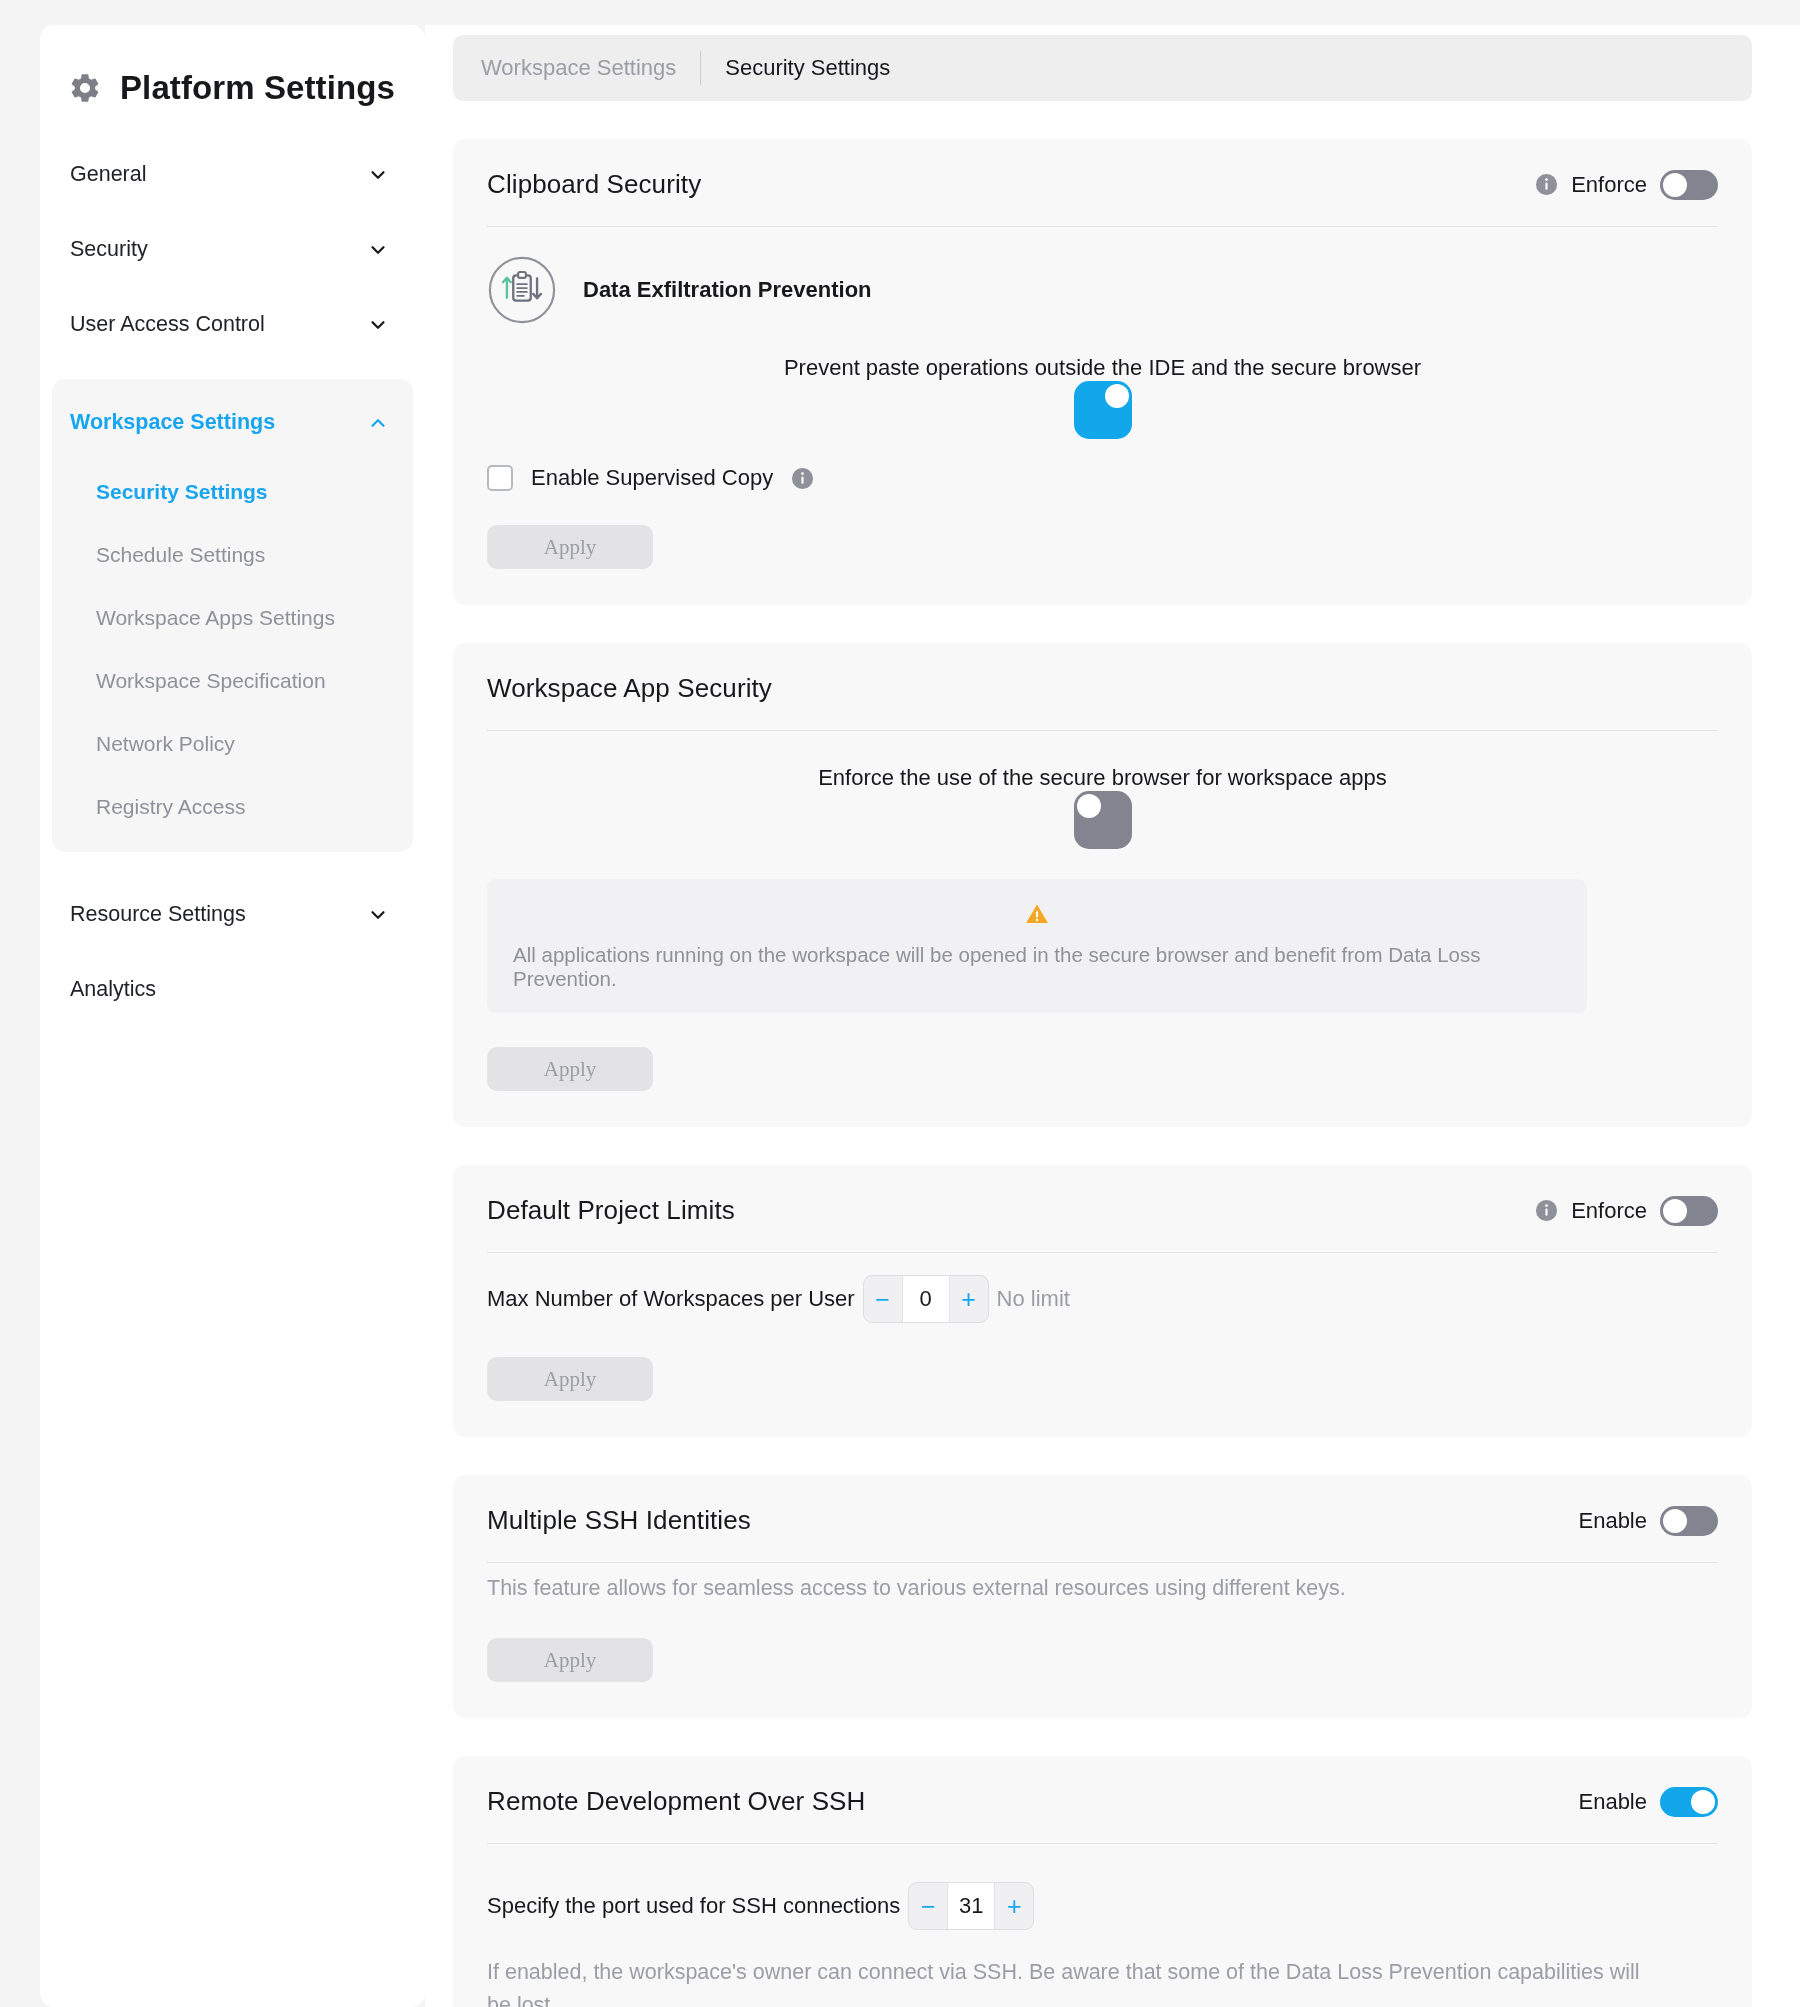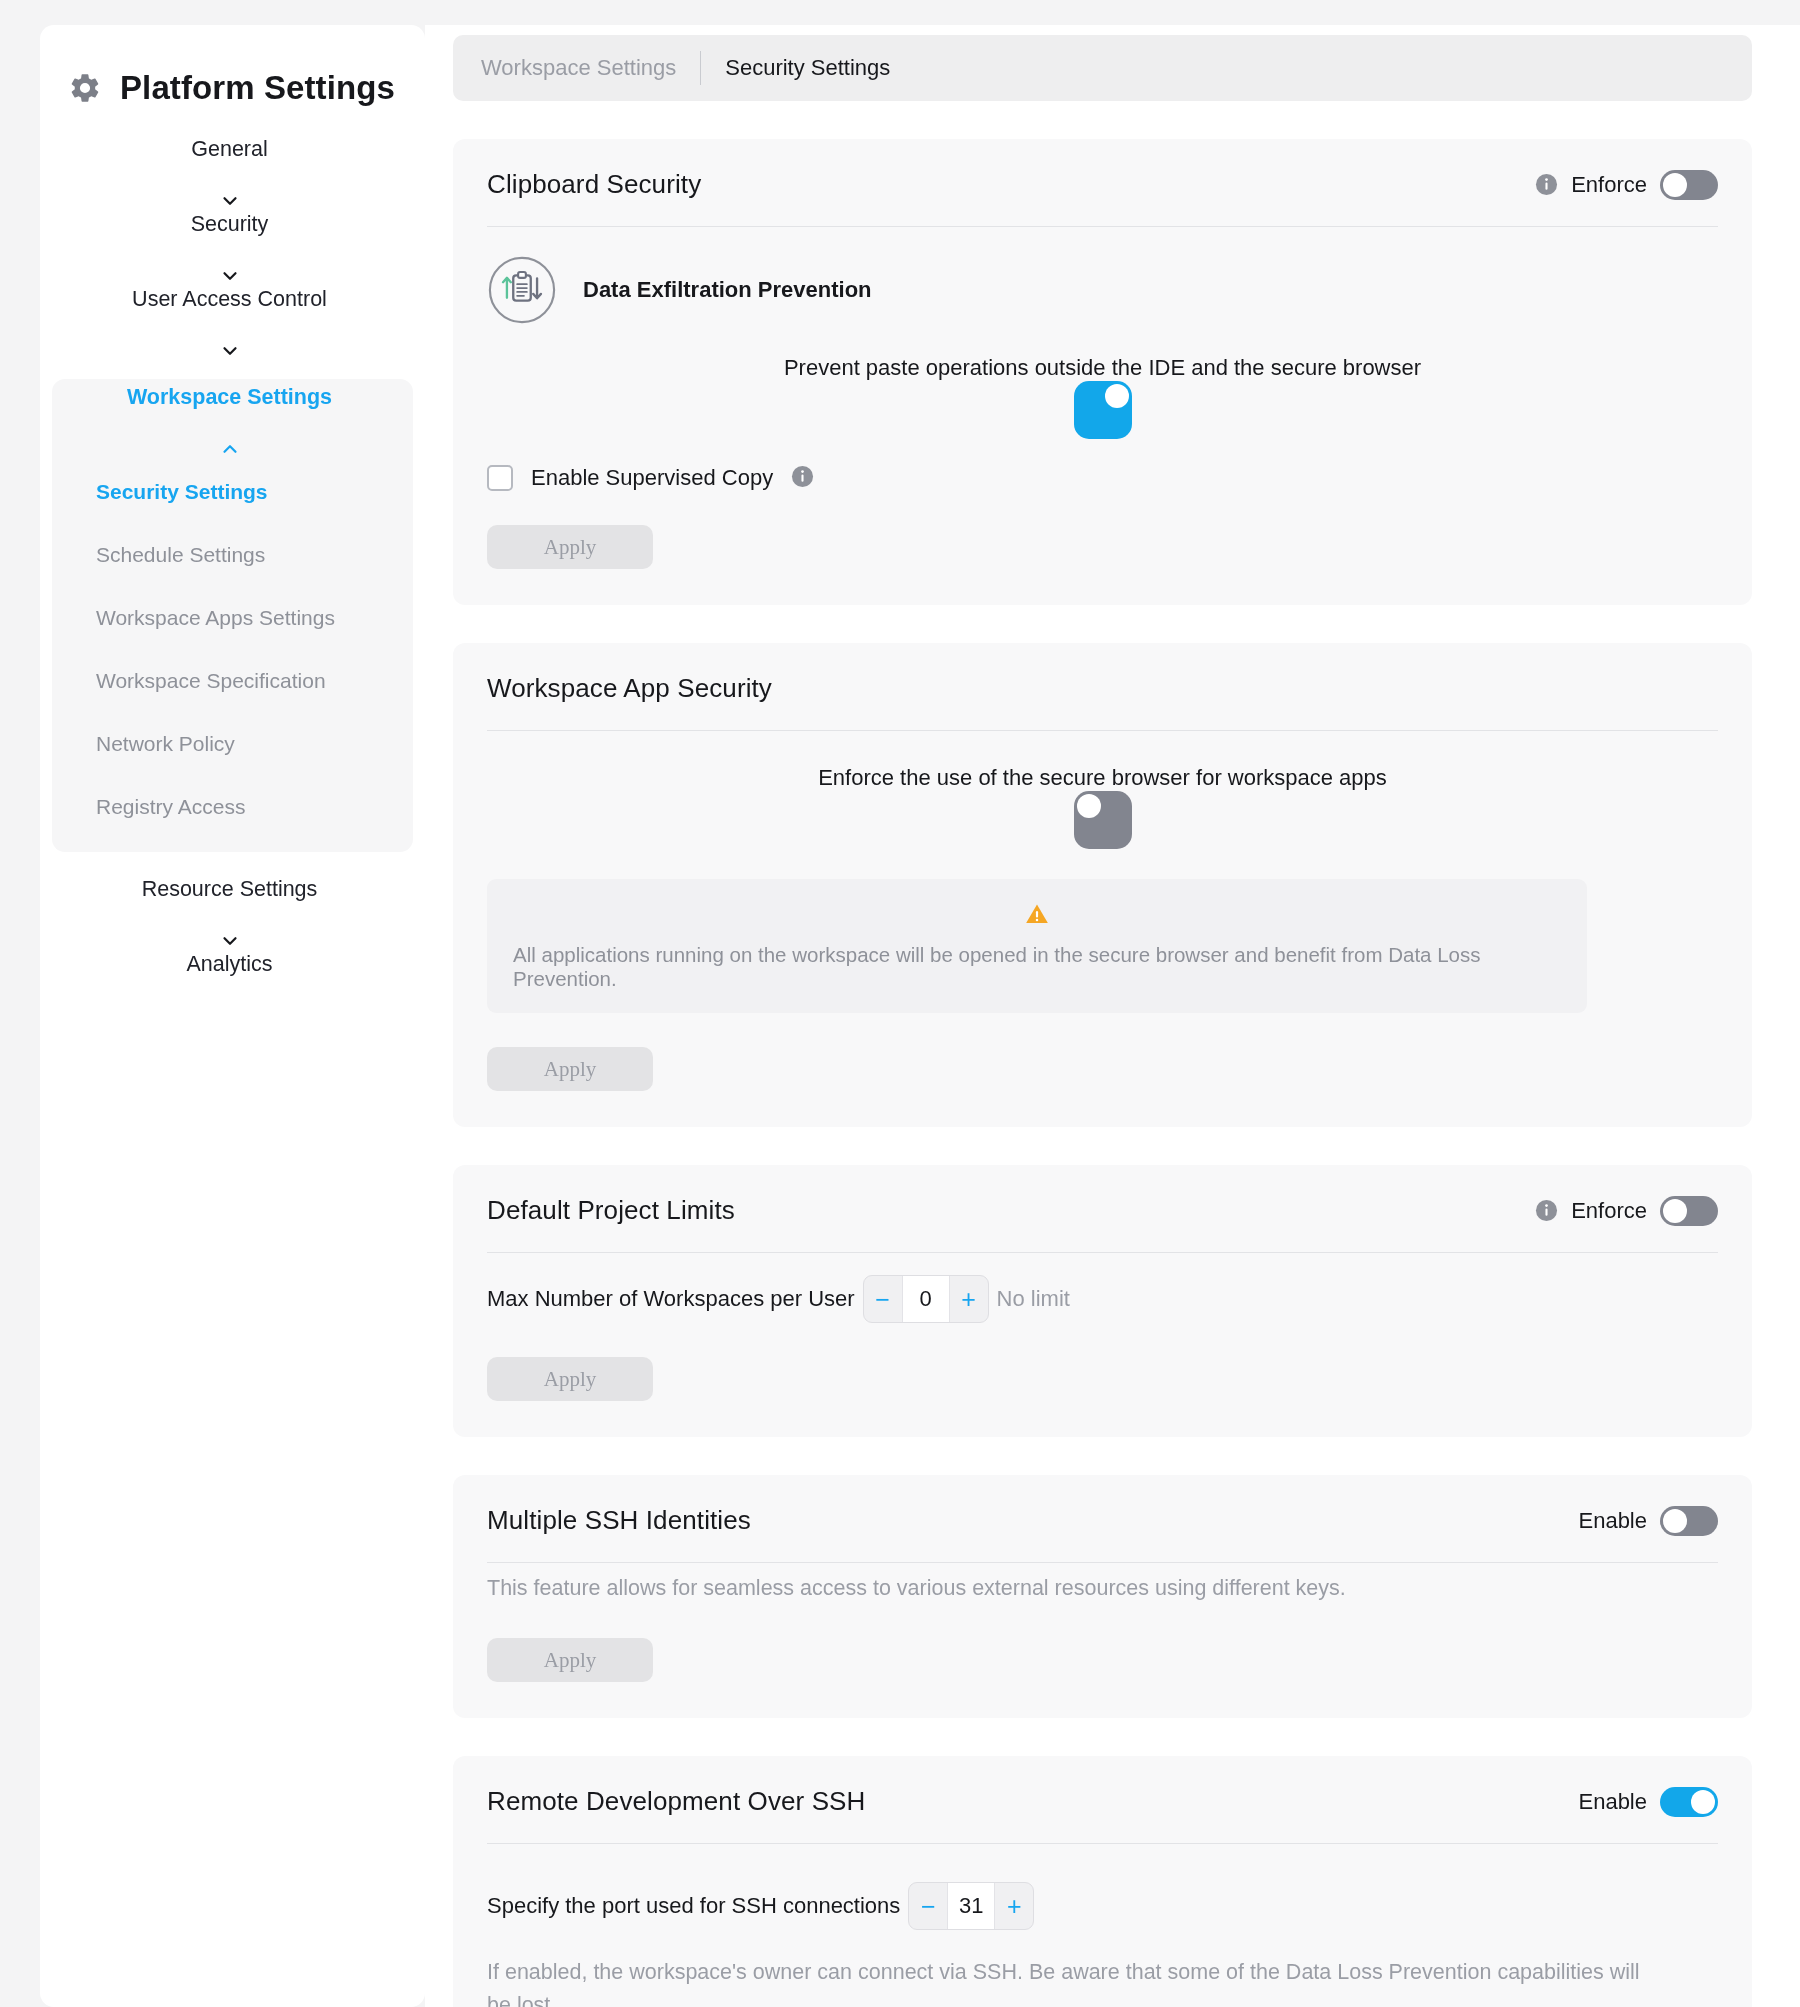--- a/index.html
+++ b/index.html
@@ -28,21 +28,20 @@
   .sb-gear { width: 34px; height: 34px; display:block; }
   .sb-title {
     font-size: 33px; font-weight: 700; color: #17181c; letter-spacing: .1px;
   }
   .sb-item {
     display: flex; align-items: center; justify-content: space-between;
     padding: 0 36px 0 30px;
     height: 75px;
     font-size: 21.5px; color: #20222a;
     cursor: pointer;
-    flex-direction: column;
   }
   .sb-item .chev { flex: 0 0 22px; }
   .chev svg { display:block; }
   .sb-group {
     background: #f6f6f7;
     border-radius: 13px;
     margin: 17px 12px 25px 12px;
     padding: 6px 0 14px 0;
   }
   .sb-group .sb-item { color: #17a5f0; font-weight: 600; padding-left: 18px; padding-right:24px; }
@@ -114,21 +113,21 @@
   .dep-icon { width: 70px; height: 70px; flex: 0 0 70px; }
   .dep-label { font-size: 22px; font-weight: 700; color: #17181c; }
 
   .line-row {
     display: flex; align-items: center; justify-content: space-between;
     padding: 8px 0 0 0;
     flex-direction: column;
   }
   .line-text { font-size: 22px; color: #17181c; }
 
-  .check-row { display: flex; gap: 18px; padding: 26px 0 0 0; }
+  .check-row { display: flex; align-items: center; gap: 18px; padding: 26px 0 0 0; }
   .checkbox {
     width: 26px; height: 26px; border: 2px solid #b6b9c0;
     border-radius: 5px; background: #fff; flex: 0 0 26px; cursor: pointer;
   }
   .check-label { font-size: 22px; color: #17181c; }
 
   .apply-btn {
     margin-top: 34px;
     width: 166px; height: 44px;
     background: #e3e3e5; border: none; border-radius: 10px;

